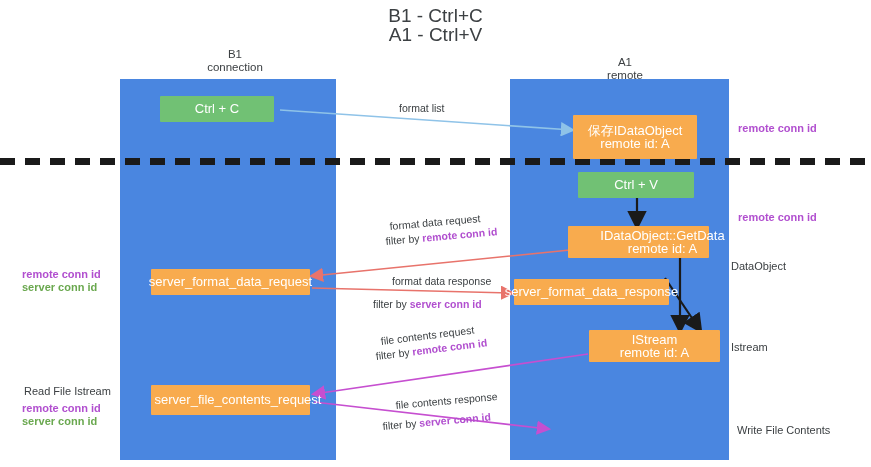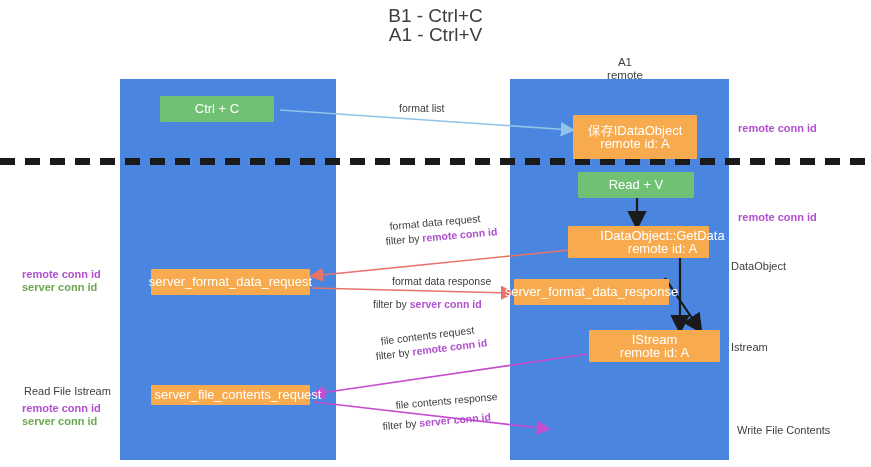--- a/index.html
+++ b/index.html
@@ -61,20 +61,22 @@
   svg.edges{position:absolute;left:0;top:0;width:871px;height:467px;overflow:visible;}
 </style>
 </head>
 <body>
 
 <div id="stage">
 
   <div class="title">B1 - Ctrl+C
 A1 - Ctrl+V</div>
 
+  <div class="lane-head" style="left:135px;top:48px;width:200px;">B1
+connection</div>
   <div class="lane-head" style="left:525px;top:56px;width:200px;">A1
 remote</div>
 
   <div class="lane" style="left:120px;top:79px;width:216px;height:381px;"></div>
   <div class="lane" style="left:510px;top:79px;width:219px;height:381px;"></div>
 
   <svg class="divider" viewBox="0 0 871 7">
     <line x1="0" y1="3.5" x2="871" y2="3.5" stroke="#1a1a1a" stroke-width="7" stroke-dasharray="15 10" stroke-linecap="butt"></line>
   </svg>
 
@@ -109,33 +111,33 @@
     <path d="M588,354 L314,394" stroke="#c64fd0" stroke-width="1.6" fill="none" marker-end="url(#ah-mag)"></path>
 
     <path d="M314,402 L548,429" stroke="#c64fd0" stroke-width="1.6" fill="none" marker-end="url(#ah-mag)"></path>
   </svg>
 
   <div class="box green" style="left:160px;top:96px;width:114px;height:26px;">Ctrl + C</div>
 
   <div class="box orange" style="left:573px;top:115px;width:124px;height:44px;">保存IDataObject
 remote id: A</div>
 
-  <div class="box green" style="left:578px;top:172px;width:116px;height:26px;">Read + V</div>
+  <div class="box green" style="left:578px;top:172px;width:116px;height:26px;">Ctrl + V</div>
 
   <div class="box orange" style="left:568px;top:226px;width:141px;height:32px;padding-left:48px;">IDataObject::GetData
 remote id: A</div>
 
   <div class="box orange" style="left:151px;top:269px;width:159px;height:26px;">server_format_data_request</div>
 
   <div class="box orange" style="left:514px;top:279px;width:155px;height:26px;">server_format_data_response</div>
 
   <div class="box orange" style="left:589px;top:330px;width:131px;height:32px;">IStream
 remote id: A</div>
 
-  <div class="box orange" style="left:151px;top:385px;width:159px;height:20px;padding-left:15px;">server_file_contents_request</div>
+  <div class="box orange" style="left:151px;top:385px;width:159px;height:30px;padding-left:15px;">server_file_contents_request</div>
 
 
   <div class="elabel" style="left:399px;top:101px;">format list</div>
 
   <div class="elabel" style="left:389px;top:219px;transform:rotate(-5deg);transform-origin:left top;">
     <span>format data request</span>
   </div>
   <div class="elabel" style="left:385px;top:234px;transform:rotate(-5deg);transform-origin:left top;">
     <span>filter by </span><span class="hl-purple">remote conn id</span>
   </div>

